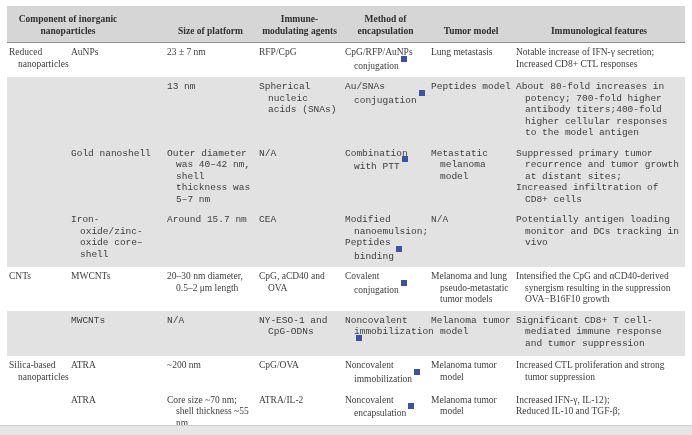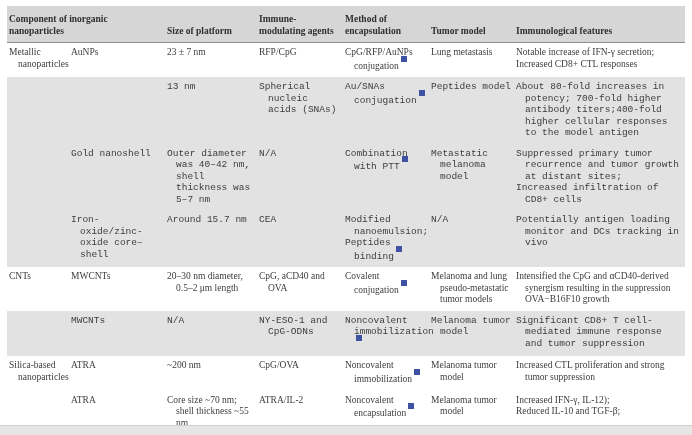--- a/index.html
+++ b/index.html
@@ -8,21 +8,21 @@
     overflow:hidden; font-family:"Liberation Serif","DejaVu Serif",serif;
     color:#3d3d3d;
   }
   table.nano {
     border-collapse:collapse; table-layout:fixed;
     width:678px; margin:6px 7px 0 7px;
     border-bottom:1px solid #b3b3b3;
   }
   thead th {
     background:#d6d6d6;
-    text-align:left; vertical-align:bottom;
+    text-align:center; vertical-align:bottom;
     font-weight:bold; font-size:9.5px; line-height:11.5px;
     color:#2f2f2f;
     padding:5px 3px 5px 2px;
     border-bottom:1.5px solid #8f8f8f;
     height:26px;
   }
   thead th .hwrap { display:block; }
   thead th.c-component .hwrap { max-width:118px; }
   tbody td {
     vertical-align:top;
@@ -74,21 +74,21 @@
             <span class="hwrap">Tumor model</span>
           </th>
         <th>
             <span class="hwrap">Immunological features</span>
           </th>
       </tr>
     </thead>
     <tbody>
         <tr>
     <td>
-            <p class="seg">Metallic nanoparticles</p>
+            <p class="seg">Reduced nanoparticles</p>
           </td>
     <td>
             <p class="seg">AuNPs</p>
           </td>
     <td>
             <p class="seg">23 ± 7 nm</p>
           </td>
     <td>
             <p class="seg">RFP/CpG</p>
           </td>

